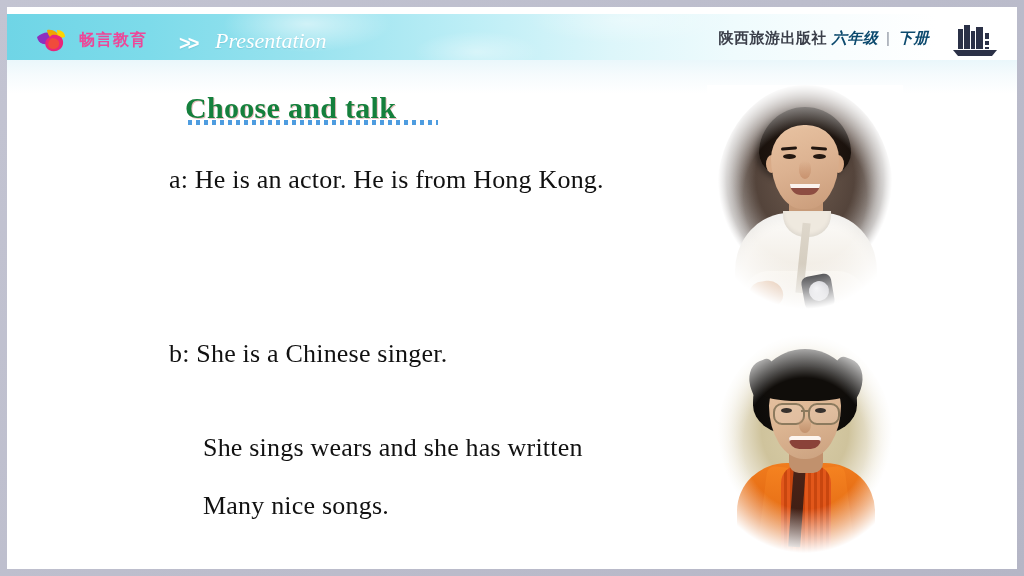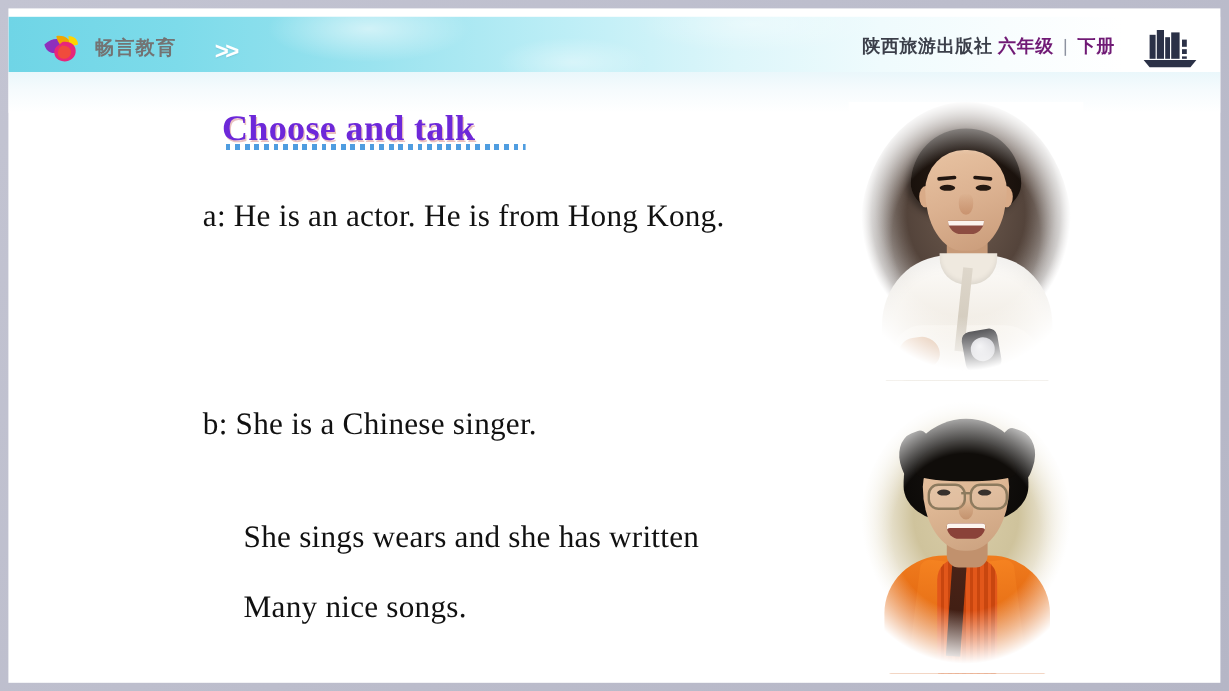--- a/index.html
+++ b/index.html
@@ -68,21 +68,21 @@
   #brand-logo {
     position: absolute;
     left: 26px; top: 21px;
     width: 40px; height: 26px;
   }
   #brand-cn {
     position: absolute;
     left: 72px; top: 23px;
     font-size: 16px;
     font-weight: bold;
-    color: #737373;
+    color: #ec4899;
     letter-spacing: 1px;
     white-space: nowrap;
   }
   #chevrons {
     position: absolute;
     left: 172px; top: 25px;
     font-size: 20px;
     font-weight: bold;
     color: #ffffff;
     letter-spacing: -3px;
@@ -102,35 +102,35 @@
   #publisher-info {
     position: absolute;
     right: 88px; top: 22px;
     font-size: 15px;
     font-weight: bold;
     color: #3b3f4a;
     white-space: nowrap;
     letter-spacing: .5px;
   }
   #publisher-info .sep { color: #8d93a0; font-weight: normal; margin: 0 3px; }
-  #publisher-info .thin { font-weight: bold; color: #701a75; }
+  #publisher-info .thin { font-weight: bold; color: #0c4a6e; font-style: italic; }
   #book-icon {
     position: absolute;
     right: 18px; top: 16px;
     width: 48px; height: 34px;
   }
 
   
   #content-title {
     position: absolute;
     left: 178px; top: 84px;
     font-family: "Liberation Serif", serif;
     font-size: 30px;
     font-weight: bold;
-    color: #6d28d9;
+    color: #15803d;
     letter-spacing: .3px;
     text-shadow: 1px 1px 0 rgba(170,0,0,.25);
     white-space: nowrap;
   }
   #title-dotted-rule {
     position: absolute;
     left: 181px; top: 113px;
     width: 250px; height: 5px;
     background-image: repeating-linear-gradient(90deg,
         #4f9de0 0px, #4f9de0 4px,
@@ -356,20 +356,21 @@
         <path d="M4 9 C10 4 16 3 20 7 L14 16 C9 17 5 14 4 9 Z" fill="#8e2fbd"></path>
         <path d="M14 2 C20 1 25 4 26 9 L19 12 C16 8 14 5 14 2 Z" fill="#f0a500"></path>
         <path d="M24 2 C29 2 32 5 32 9 L25 11 Z" fill="#ffd400"></path>
         <path d="M19 7 C26 6 31 10 30 16 C29 22 22 25 16 22 C12 20 11 14 14 11 Z" fill="#e8267a"></path>
         <path d="M19 10 C24 10 27 13 26 17 C25 21 20 22 17 20 C14 18 15 12 19 10 Z" fill="#f04b3c"></path>
       </svg>
     </div>
 
     <div id="brand-cn">畅言教育</div>
     <div id="chevrons">&gt;&gt;</div>
+    <div id="presentation-label">Presentation</div>
 
     <div id="publisher-info">
       <span>陕西旅游出版社</span>
       <span class="thin">六年级</span>
       <span class="sep">|</span>
       <span class="thin">下册</span>
     </div>
 
     <div id="book-icon">
       <svg viewBox="0 0 48 34" width="48" height="34">

